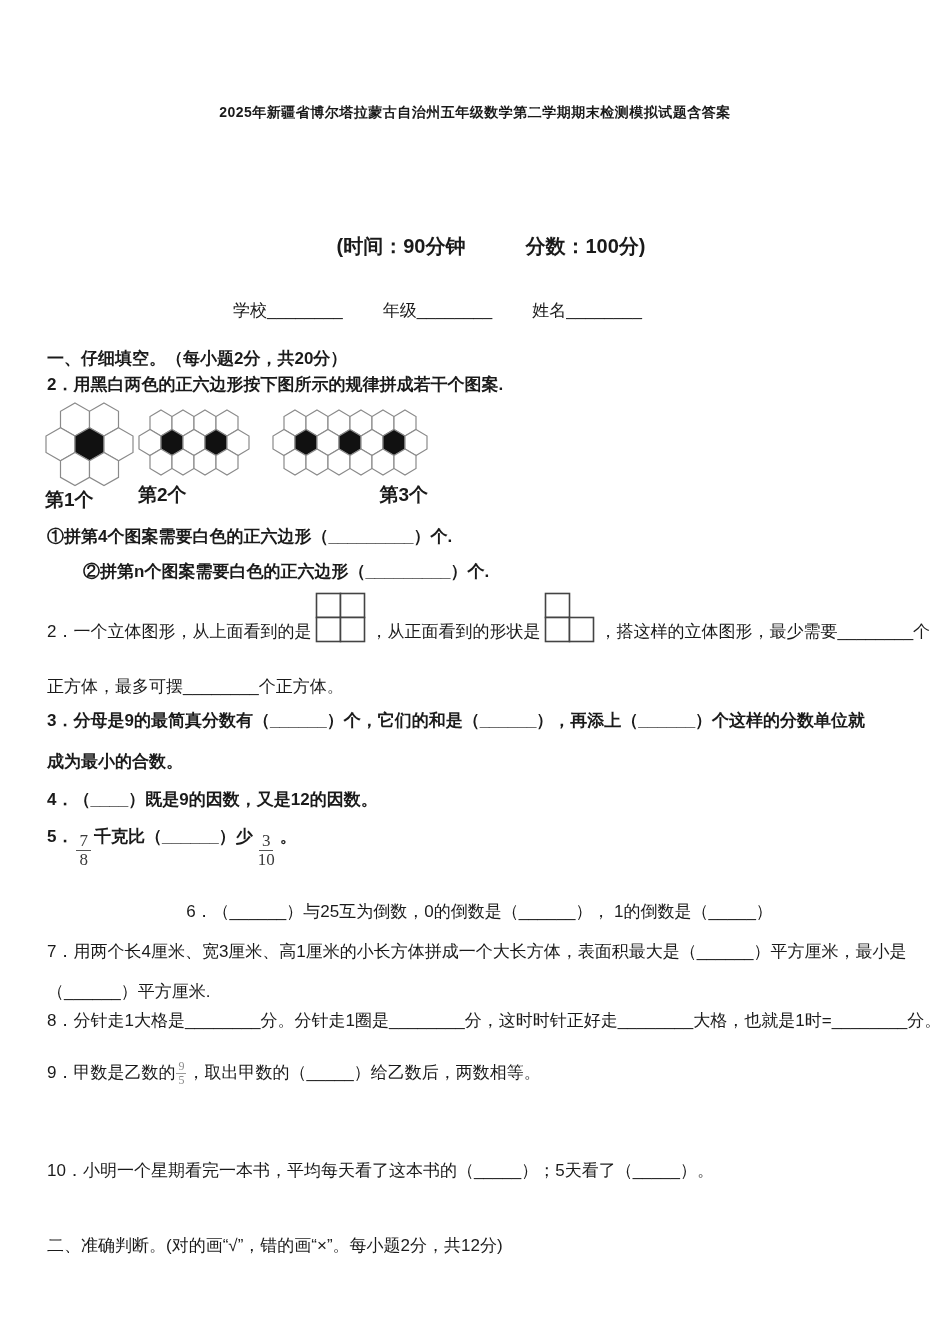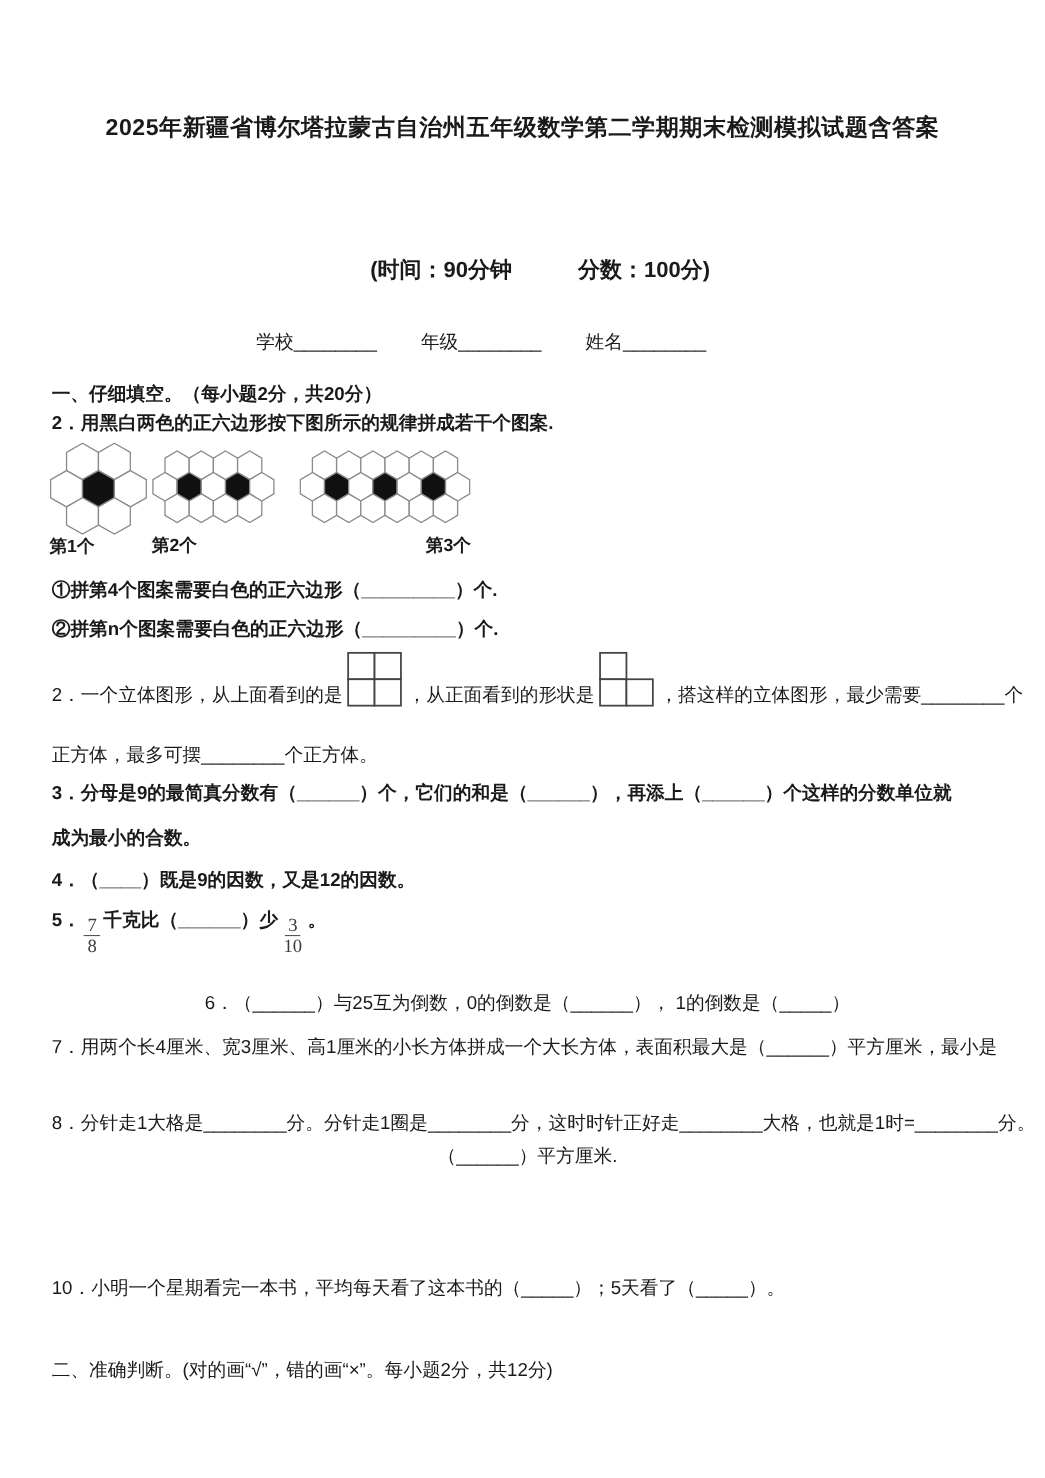--- a/index.html
+++ b/index.html
@@ -15,48 +15,48 @@
   .line {
     position:absolute;
     left:47px; right:38px;
     white-space:nowrap;
     line-height:1.35;
   }
   .b { font-weight:700; }
   .center { left:0; right:0; text-align:center; }
   .pre { white-space:pre;margin-left:32px; }
 
-  #title { top:103px; font-size:21px; letter-spacing:0.5px; }
+  #title { top:103px; font-size:14px; letter-spacing:0.5px; }
   #meta  { top:233px; font-size:20px; }
   #info  { top:300px; left:233px; right:auto; display:flex; gap:40px; font-size:17px; }
 
   #sec1  { top:348px; font-size:17px; }
   #q1    { top:374px; }
 
   #figs  { top:402px; left:45px; right:auto; display:flex; align-items:flex-start; }
   .figwrap { display:flex; flex-direction:column; height:106px; }
-  .figwrap .figlabel { margin-top:auto; font-size:16px; }
+  .figwrap .figlabel { margin-top:auto; font-size:19px; }
   #figwrap2 { margin-left:4px; }
   #figwrap2 .hexholder { margin-top:7px; }
   #figwrap3 { margin-left:22px;text-align:right; }
   #figwrap3 .hexholder { margin-top:7px; }
   #figwrap3 .figlabel { margin-left:-17px; }
 
   #q1s1  { top:526px; }
-  #q1s2  { top:561px; }
+  #q1s2  { top:561px;margin-left:36px; }
 
   #q2a   { top:592px; }
   #q2b   { top:676px; }
   #q3a   { top:710px; }
   #q3b   { top:751px; }
   #q4    { top:789px; }
   #q5    { top:826px; }
   #q6    { top:901px;text-align:center; }
   #q7a   { top:941px; }
-  #q7b   { top:1040px;text-align:center; }
+  #q7b   { top:981px; }
   #q8    { top:1010px; }
   #q9    { top:1060px; }
   #q10   { top:1160px; }
   #sec2  { top:1235px; }
 
   .frac {
     display:inline-flex;
     flex-direction:column;
     align-items:center;
     vertical-align:-4px;
@@ -190,18 +190,22 @@
         <span class="fd">10</span>
       </span><span>。</span></div>
 
   <div id="q6" class="line">6．（______）与25互为倒数，0的倒数是（______）， 1的倒数是（_____）</div>
 
   <div id="q7a" class="line">7．用两个长4厘米、宽3厘米、高1厘米的小长方体拼成一个大长方体，表面积最大是（______）平方厘米，最小是</div>
   <div id="q7b" class="line">（______）平方厘米.</div>
 
   <div id="q8" class="line">8．分针走1大格是________分。分针走1圈是________分，这时时针正好走________大格，也就是1时=________分。</div>
 
+  <div id="q9" class="line"><span>9．甲数是乙数的</span><span class="frac small">
+        <span class="fn">9</span>
+        <span class="fd">5</span>
+      </span><span>，取出甲数的（_____）给乙数后，两数相等。</span></div>
 
   <div id="q10" class="line">10．小明一个星期看完一本书，平均每天看了这本书的（_____）；5天看了（_____）。</div>
 
   <div id="sec2" class="line">二、准确判断。(对的画“√”，错的画“×”。每小题2分，共12分)</div>
 
 </div>
 
 </body></html>

